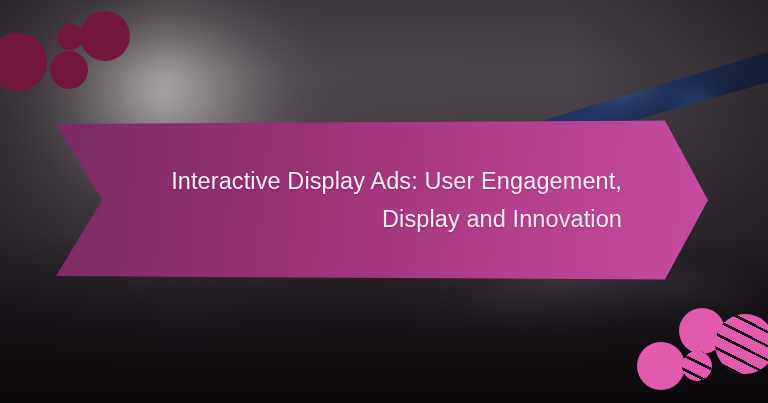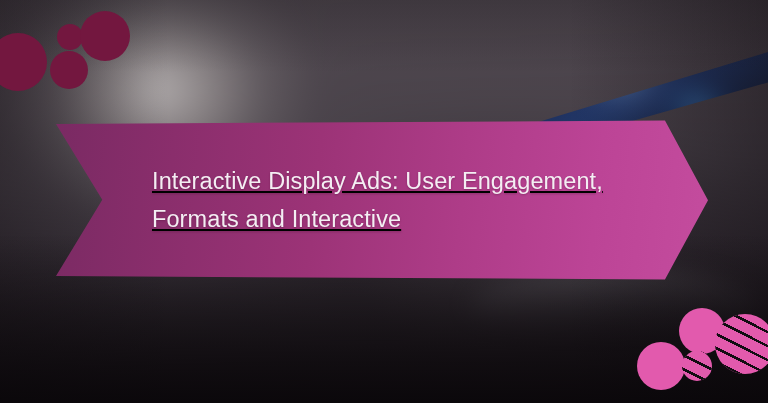--- a/index.html
+++ b/index.html
@@ -133,22 +133,21 @@
         93.4%  98.4%,
         0.0%   96.4%,
         7.1%   49.8%);
     display:flex;
     align-items:center;
     justify-content:center;
   }
   .banner-inner {
     width:470px;
     margin-left:10px;
-    text-align:left;
-    text-decoration:underline;
+    text-align:right;
   }
   .banner-title {
     color:#f4eef3;
     font-size:23.5px;
     line-height:38px;
     font-weight:400;
     letter-spacing:0.1px;
     text-shadow:0 1px 2px rgba(60,10,40,0.30);
   }
 </style>
@@ -178,17 +177,17 @@
         <div class="stripes"></div>
       </div>
       <div class="dot dot-br dot-striped" style="left: 85px; top: 14px; width: 60px; height: 60px; background: rgb(226, 90, 173);">
         <div class="stripes"></div>
       </div>
     </div>
 
   <div class="banner">
     <div class="banner-inner">
       <div class="banner-title">Interactive Display Ads: User Engagement,</div>
-      <div class="banner-title">Formats and Interactive</div>
+      <div class="banner-title">Display and Innovation</div>
     </div>
   </div>
 
 </div>
 
 </body></html>

